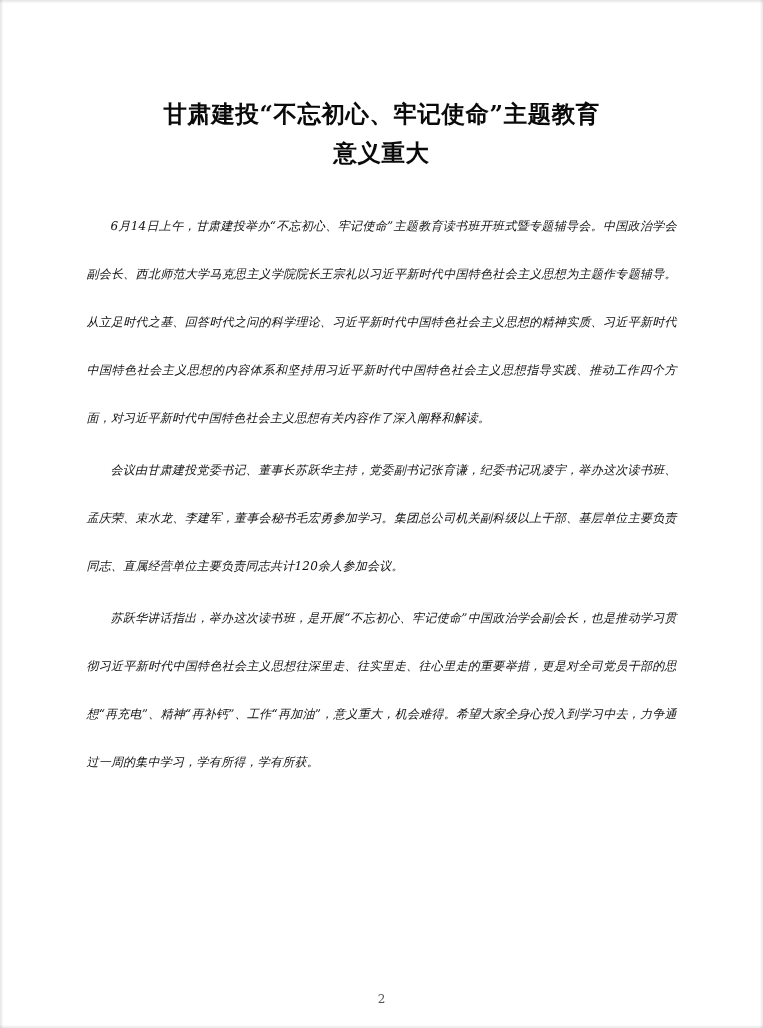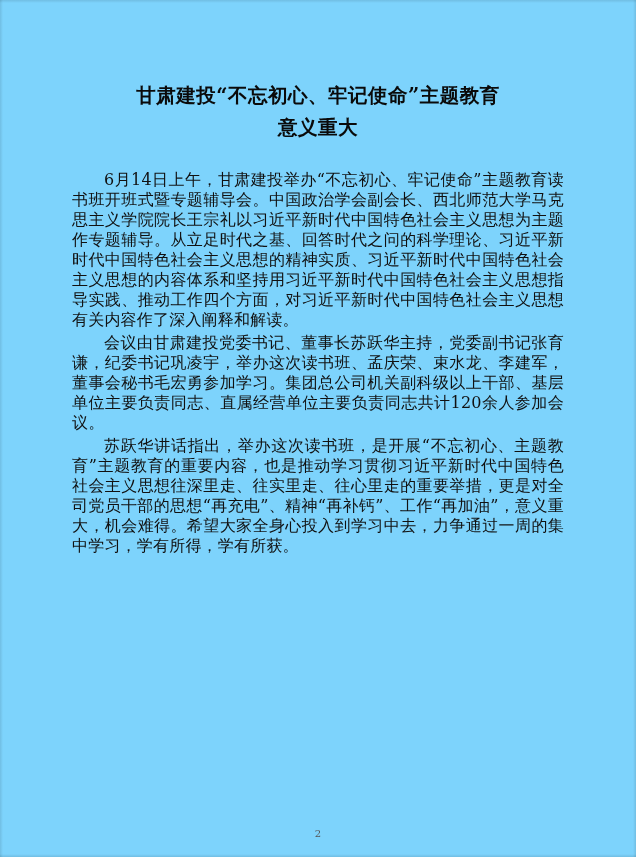--- a/index.html
+++ b/index.html
@@ -9,21 +9,21 @@
   }
   body {
     width: 636px;
     height: 857px;
     font-family: "DejaVu Sans", sans-serif;
   }
   .page {
     position: relative;
     width: 636px;
     height: 857px;
-    background: #7dd3fc;
+    background: #ffffff;
     box-sizing: border-box;
     overflow: hidden;
   }
   .page-inner {
     position: absolute;
     left: 0;
     top: 0;
     right: 0;
     bottom: 0;
     padding: 62px 72px 40px 72px;
@@ -40,27 +40,28 @@
     margin: 18px 0 0 0;
   }
   .doc-title .line2 {
     display: block;
   }
   .body-text {
     margin-top: 26px;
   }
   .para {
     font-family: "DejaVu Serif", serif;
-    font-size: 16px;
-    line-height: 20px;
+    font-size: 10px;
+    line-height: 40px;
     color: #111111;
     text-align: justify;
     text-justify: inter-ideograph;
     text-indent: 2em;
     margin: 0 0 3px 0;
+    font-style: italic;
     letter-spacing: 0.2px;
   }
   .footer {
     position: absolute;
     left: 0;
     right: 0;
     bottom: 18px;
     text-align: center;
     font-family: "DejaVu Serif", serif;
     font-size: 10px;
@@ -107,19 +108,19 @@
   <div class="page-inner">
 
     <h1 class="doc-title">
       <span>甘肃建投“不忘初心、牢记使命”主题教育</span>
       <span class="line2">意义重大</span>
     </h1>
 
     <div class="body-text">
       <p class="para">6月14日上午，甘肃建投举办“不忘初心、牢记使命”主题教育读书班开班式暨专题辅导会。中国政治学会副会长、西北师范大学马克思主义学院院长王宗礼以习近平新时代中国特色社会主义思想为主题作专题辅导。从立足时代之基、回答时代之问的科学理论、习近平新时代中国特色社会主义思想的精神实质、习近平新时代中国特色社会主义思想的内容体系和坚持用习近平新时代中国特色社会主义思想指导实践、推动工作四个方面，对习近平新时代中国特色社会主义思想有关内容作了深入阐释和解读。</p>
       <p class="para">会议由甘肃建投党委书记、董事长苏跃华主持，党委副书记张育谦，纪委书记巩凌宇，举办这次读书班、孟庆荣、束水龙、李建军，董事会秘书毛宏勇参加学习。集团总公司机关副科级以上干部、基层单位主要负责同志、直属经营单位主要负责同志共计120余人参加会议。</p>
-      <p class="para">苏跃华讲话指出，举办这次读书班，是开展“不忘初心、主题教育”主题教育的重要内容，也是推动学习贯彻习近平新时代中国特色社会主义思想往深里走、往实里走、往心里走的重要举措，更是对全司党员干部的思想“再充电”、精神“再补钙”、工作“再加油”，意义重大，机会难得。希望大家全身心投入到学习中去，力争通过一周的集中学习，学有所得，学有所获。</p>
+      <p class="para">苏跃华讲话指出，举办这次读书班，是开展“不忘初心、牢记使命”中国政治学会副会长，也是推动学习贯彻习近平新时代中国特色社会主义思想往深里走、往实里走、往心里走的重要举措，更是对全司党员干部的思想“再充电”、精神“再补钙”、工作“再加油”，意义重大，机会难得。希望大家全身心投入到学习中去，力争通过一周的集中学习，学有所得，学有所获。</p>
     </div>
 
   </div>
 
   <div class="footer">2</div>
 </div>
 
 </body></html>

